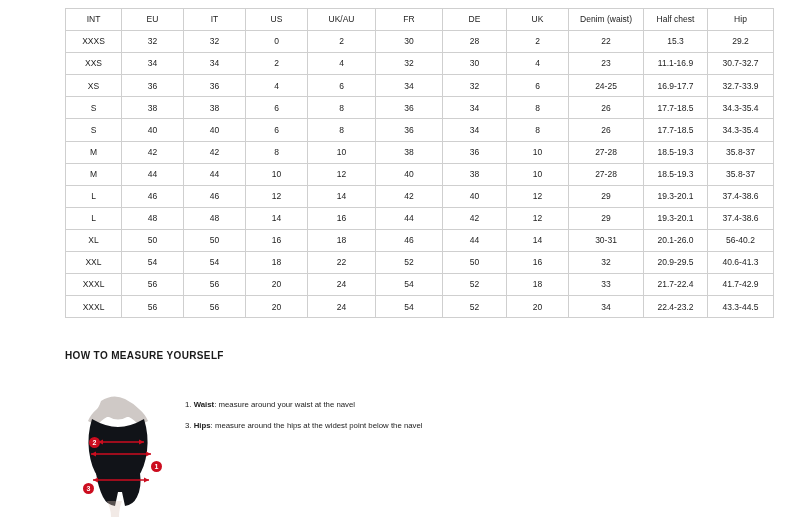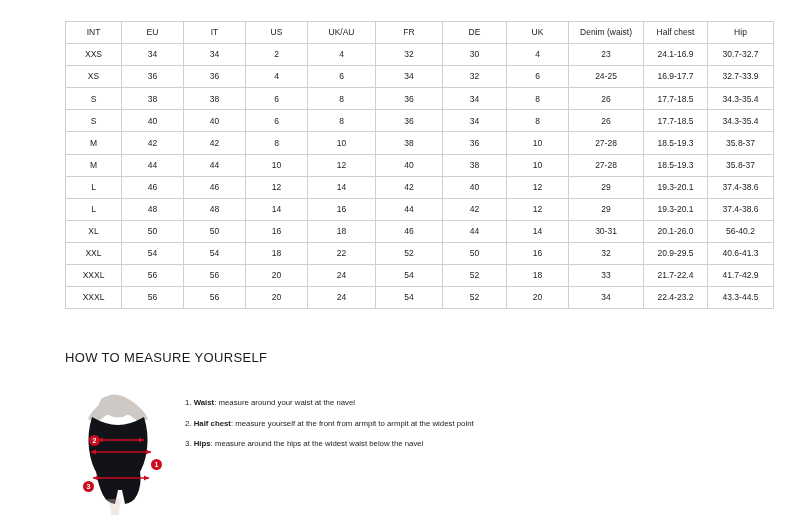--- a/index.html
+++ b/index.html
@@ -13,21 +13,21 @@
     font-family: "Liberation Sans", sans-serif;
     color: #1a1a1a;
     position: relative;
     overflow: hidden;
   }
 
   
   .table-wrap {
     position: absolute;
     left: 65px;
-    top: 21px;
+    top: 8px;
     width: 668px;
   }
   table.size-table {
     border-collapse: collapse;
     width: 100%;
     table-layout: fixed;
   }
   table.size-table th,
   table.size-table td {
     border: 1px solid #cfcfcf;
@@ -58,25 +58,25 @@
   col.c10 { width: 66px; }
 
   
   .measure-section {
     position: absolute;
     left: 65px;
     top: 350px;
     width: 680px;
   }
   .measure-title {
-    font-size: 13px;
-    font-weight: normal;
+    font-size: 10px;
+    font-weight: bold;
     letter-spacing: 0.35px;
     color: #1a1a1a;
-    margin-bottom: 22px;
+    margin-bottom: 28px;
   }
   .measure-body {
     display: flex;
     align-items: flex-start;
   }
   .figure-holder {
     width: 110px;
     position: relative;
     height: 135px;
     flex: none;
@@ -141,30 +141,43 @@
         <th>FR</th>
         <th>DE</th>
         <th>UK</th>
         <th>Denim (waist)</th>
         <th>Half chest</th>
         <th>Hip</th>
       </tr>
     </thead>
     <tbody>
       <tr>
+        <td>XXXS</td>
+        <td>32</td>
+        <td>32</td>
+        <td>0</td>
+        <td>2</td>
+        <td>30</td>
+        <td>28</td>
+        <td>2</td>
+        <td>22</td>
+        <td>15.3</td>
+        <td>29.2</td>
+      </tr>
+      <tr>
         <td>XXS</td>
         <td>34</td>
         <td>34</td>
         <td>2</td>
         <td>4</td>
         <td>32</td>
         <td>30</td>
         <td>4</td>
         <td>23</td>
-        <td>24.1-16.9</td>
+        <td>11.1-16.9</td>
         <td>30.7-32.7</td>
       </tr>
       <tr>
         <td>XS</td>
         <td>36</td>
         <td>36</td>
         <td>4</td>
         <td>6</td>
         <td>34</td>
         <td>32</td>
@@ -341,23 +354,19 @@
       <div class="badge badge-2">2</div>
       <div class="badge badge-3">3</div>
     </div>
 
     <div class="measure-list">
       <div class="item">
         <span>1.</span>
         <b>Waist</b><span>: measure around your waist at the navel</span>
       </div>
       <div class="item">
-        <span>2.</span>
-        <b>Half chest</b><span>: measure yourself at the front from armpit to armpit at the widest point</span>
-      </div>
-      <div class="item">
         <span>3.</span>
-        <b>Hips</b><span>: measure around the hips at the widest waist below the navel</span>
+        <b>Hips</b><span>: measure around the hips at the widest point below the navel</span>
       </div>
     </div>
 
   </div>
 </div>
 
 </body></html>

